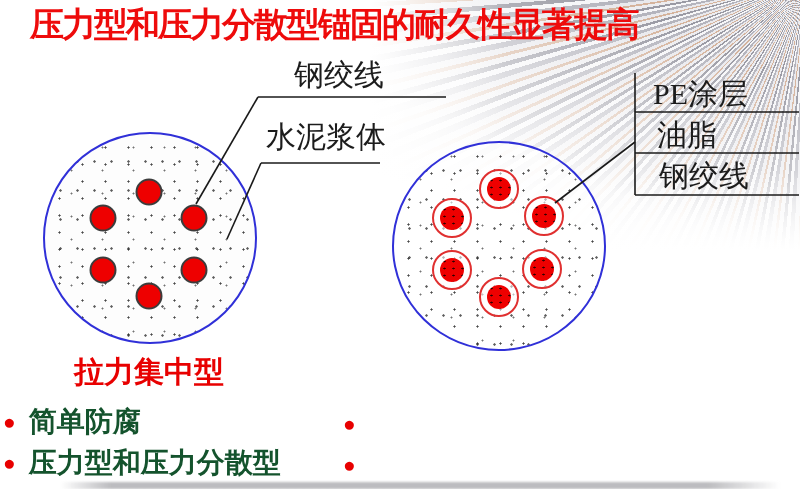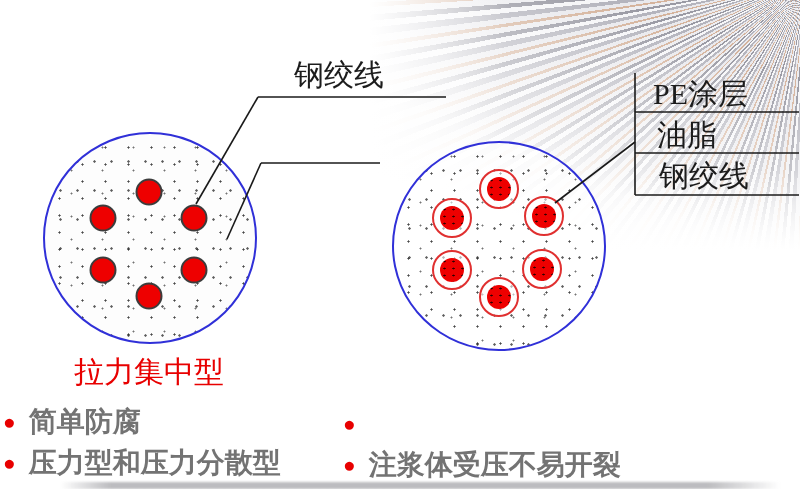--- a/index.html
+++ b/index.html
@@ -62,46 +62,47 @@
     background-image:radial-gradient(rgba(0,0,0,0.8) 0.9px, transparent 1.5px);
     background-size:9px 7px;
   }
   
   .lbl{
     position:absolute; font-size:30px; color:#1c1c1c; z-index:5;
     white-space:nowrap; line-height:1;
   }
   
   .caption{
-    position:absolute; font-size:30px; font-weight:normal; color:#e80000;
+    position:absolute; font-size:30px; font-weight:bold; color:#e80000;
     white-space:nowrap; z-index:5; line-height:1;
   }
   .caption.left{left:43px; width:212px; text-align:center; top:357px;}
   .caption.right{left:364px; top:357px;}
   .bullets{position:absolute; z-index:5;}
   .bullets.left{left:3px; top:404px;}
   .bullets.right{left:343px; top:406px;}
   .brow{display:flex; align-items:center; height:36px; margin-bottom:5px;}
   .bdot{font-size:21px; color:#e80000; margin-right:13px; line-height:1;}
-  .btxt{font-size:28px; font-weight:bold; color:#737373; white-space:nowrap; line-height:1;}
+  .btxt{font-size:28px; font-weight:bold; color:#14532d; white-space:nowrap; line-height:1;}
   
   .bottom-shade{
     position:absolute; left:60px; bottom:0; width:720px; height:7px;
     background:linear-gradient(to right, rgba(180,180,182,0),
       rgba(172,172,176,0.8) 7%, rgba(172,172,176,0.8) 90%, rgba(180,180,182,0));
     filter:blur(1px); z-index:1;
   }
 </style>
 </head>
 <body>
 
 <div class="slide">
 
   <div class="photo"></div>
 
+  <h1 class="title">压力型和压力分散型锚固的耐久性显著提高</h1>
 
   <svg class="lines" width="800" height="489">
     <g stroke="#1a1a1a" stroke-width="1.6" fill="none">
       <line x1="258" y1="97" x2="446" y2="97"></line>
       <line x1="258" y1="97" x2="196" y2="204"></line>
       <line x1="261" y1="163" x2="380" y2="163"></line>
       <line x1="261" y1="163" x2="227" y2="239"></line>
       <line x1="635" y1="73" x2="635" y2="195"></line>
       <line x1="635" y1="112" x2="799" y2="112"></line>
       <line x1="635" y1="153" x2="799" y2="153"></line>
@@ -134,20 +135,21 @@
       </div>
     <div class="ringed" style="left:148px; top:126px;">
         <div class="inner-dot"></div>
       </div>
     <div class="ringed" style="left:105px; top:154px;">
         <div class="inner-dot"></div>
       </div>
   </div>
 
   <div class="lbl" style="left:294px; top:60px;">钢绞线</div>
+  <div class="lbl" style="left:266px; top:122px;">水泥浆体</div>
   <div class="lbl" style="left:657px; top:120px;">油脂</div>
   <div class="lbl" style="left:653px; top:79px;">PE涂层</div>
   <div class="lbl" style="left:659px; top:161px;">钢绞线</div>
 
   <div class="caption left">拉力集中型</div>
 
   <div class="bullets left">
     <div class="brow">
       <span class="bdot">●</span>
       <span class="btxt">简单防腐</span>
@@ -157,19 +159,18 @@
       <span class="btxt">压力型和压力分散型</span>
     </div>
   </div>
 
   <div class="bullets right">
     <div class="brow">
       <span class="bdot">●</span>
     </div>
     <div class="brow">
       <span class="bdot">●</span>
-      <span class="btxt">注浆体受压不易开裂</span>
     </div>
   </div>
 
   <div class="bottom-shade"></div>
 
 </div>
 
 </body></html>

